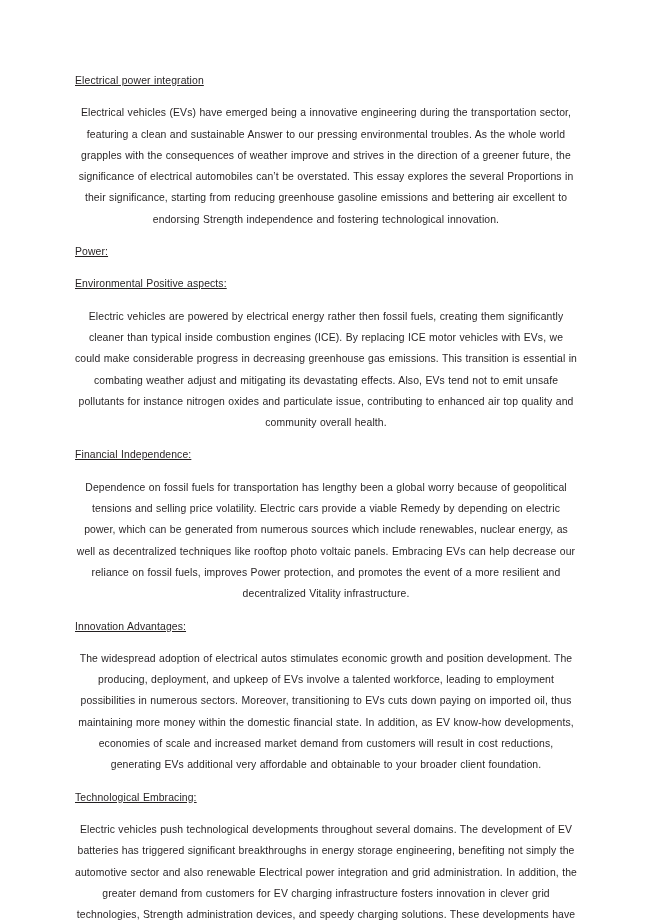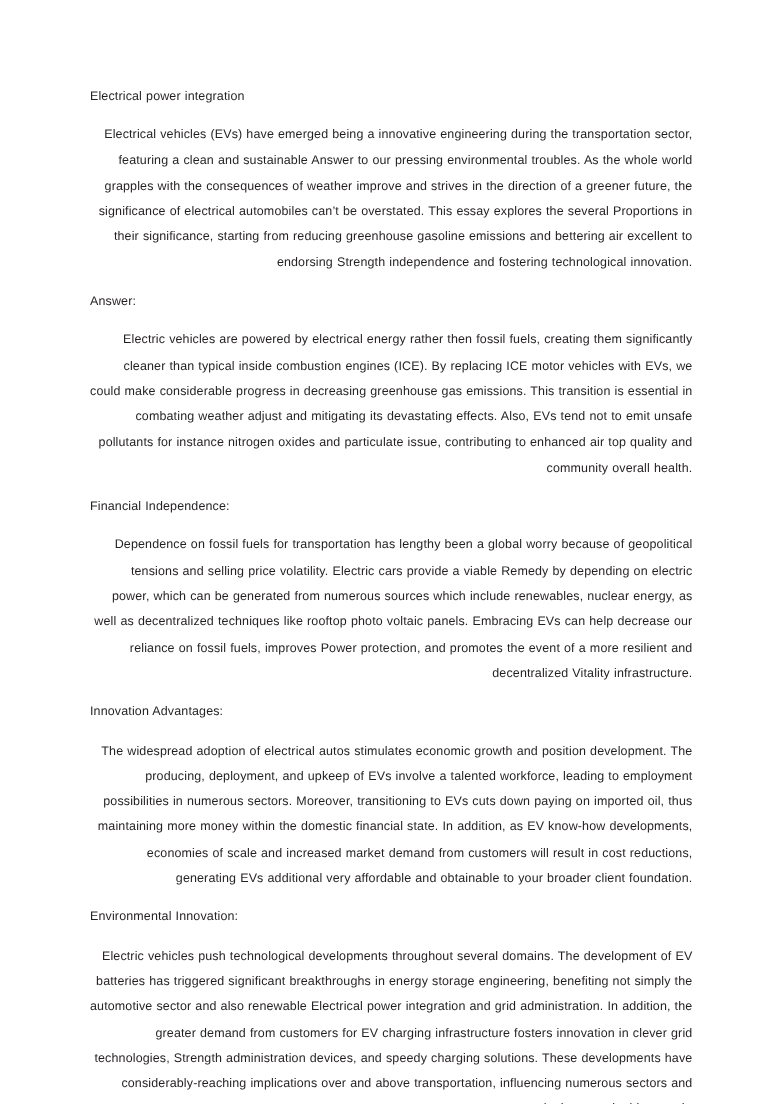--- a/index.html
+++ b/index.html
@@ -26,58 +26,60 @@
     position: absolute;
     left: 75px;
     top: 70px;
     width: 502px;
   }
   .para {
     margin: 0 0 11px 0;
     font-size: 10.4px;
     line-height: 21.3px;
     color: #231f20;
-    text-align: right;
+    text-align: center;
     letter-spacing: 0.12px;
     word-spacing: 0.35px;
   }
   .heading {
     margin: 0 0 11px 0;
     font-size: 10.4px;
     line-height: 21.3px;
     color: #231f20;
     letter-spacing: 0.12px;
     word-spacing: 0.35px;
+    text-decoration: underline;
   }
   .para:last-child,
   .heading:last-child {
     margin-bottom: 0;
   }
 </style>
 </head>
 <body>
 
 <div class="page">
   <article class="doc-body">
 
     <p class="heading">Electrical power integration</p>
 
     <p class="para">Electrical vehicles (EVs) have emerged being a innovative engineering during the transportation sector, featuring a clean and sustainable Answer to our pressing environmental troubles. As the whole world grapples with the consequences of weather improve and strives in the direction of a greener future, the significance of electrical automobiles can’t be overstated. This essay explores the several Proportions in their significance, starting from reducing greenhouse gasoline emissions and bettering air excellent to endorsing Strength independence and fostering technological innovation.</p>
 
-    <p class="heading">Answer:</p>
+    <p class="heading">Power:</p>
 
+    <p class="heading">Environmental Positive aspects:</p>
 
     <p class="para">Electric vehicles are powered by electrical energy rather then fossil fuels, creating them significantly cleaner than typical inside combustion engines (ICE). By replacing ICE motor vehicles with EVs, we could make considerable progress in decreasing greenhouse gas emissions. This transition is essential in combating weather adjust and mitigating its devastating effects. Also, EVs tend not to emit unsafe pollutants for instance nitrogen oxides and particulate issue, contributing to enhanced air top quality and community overall health.</p>
 
     <p class="heading">Financial Independence:</p>
 
     <p class="para">Dependence on fossil fuels for transportation has lengthy been a global worry because of geopolitical tensions and selling price volatility. Electric cars provide a viable Remedy by depending on electric power, which can be generated from numerous sources which include renewables, nuclear energy, as well as decentralized techniques like rooftop photo voltaic panels. Embracing EVs can help decrease our reliance on fossil fuels, improves Power protection, and promotes the event of a more resilient and decentralized Vitality infrastructure.</p>
 
     <p class="heading">Innovation Advantages:</p>
 
     <p class="para">The widespread adoption of electrical autos stimulates economic growth and position development. The producing, deployment, and upkeep of EVs involve a talented workforce, leading to employment possibilities in numerous sectors. Moreover, transitioning to EVs cuts down paying on imported oil, thus maintaining more money within the domestic financial state. In addition, as EV know-how developments, economies of scale and increased market demand from customers will result in cost reductions, generating EVs additional very affordable and obtainable to your broader client foundation.</p>
 
-    <p class="heading">Environmental Innovation:</p>
+    <p class="heading">Technological Embracing:</p>
 
     <p class="para">Electric vehicles push technological developments throughout several domains. The development of EV batteries has triggered significant breakthroughs in energy storage engineering, benefiting not simply the automotive sector and also renewable Electrical power integration and grid administration. In addition, the greater demand from customers for EV charging infrastructure fosters innovation in clever grid technologies, Strength administration devices, and speedy charging solutions. These developments have considerably-reaching implications over and above transportation, influencing numerous sectors and marketing sustainable growth.</p>
 
   </article>
 </div>
 
 </body></html>

